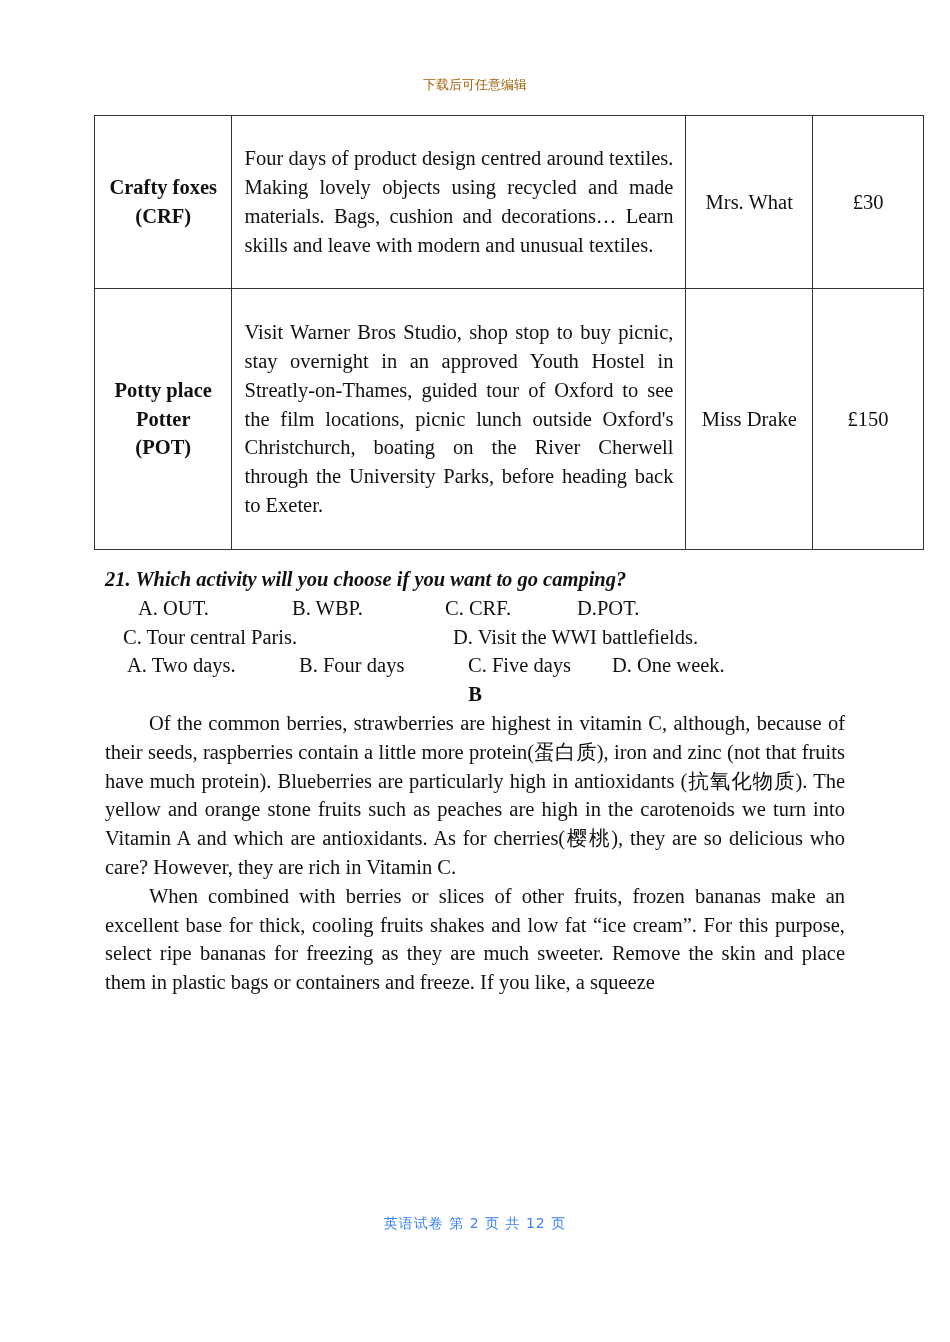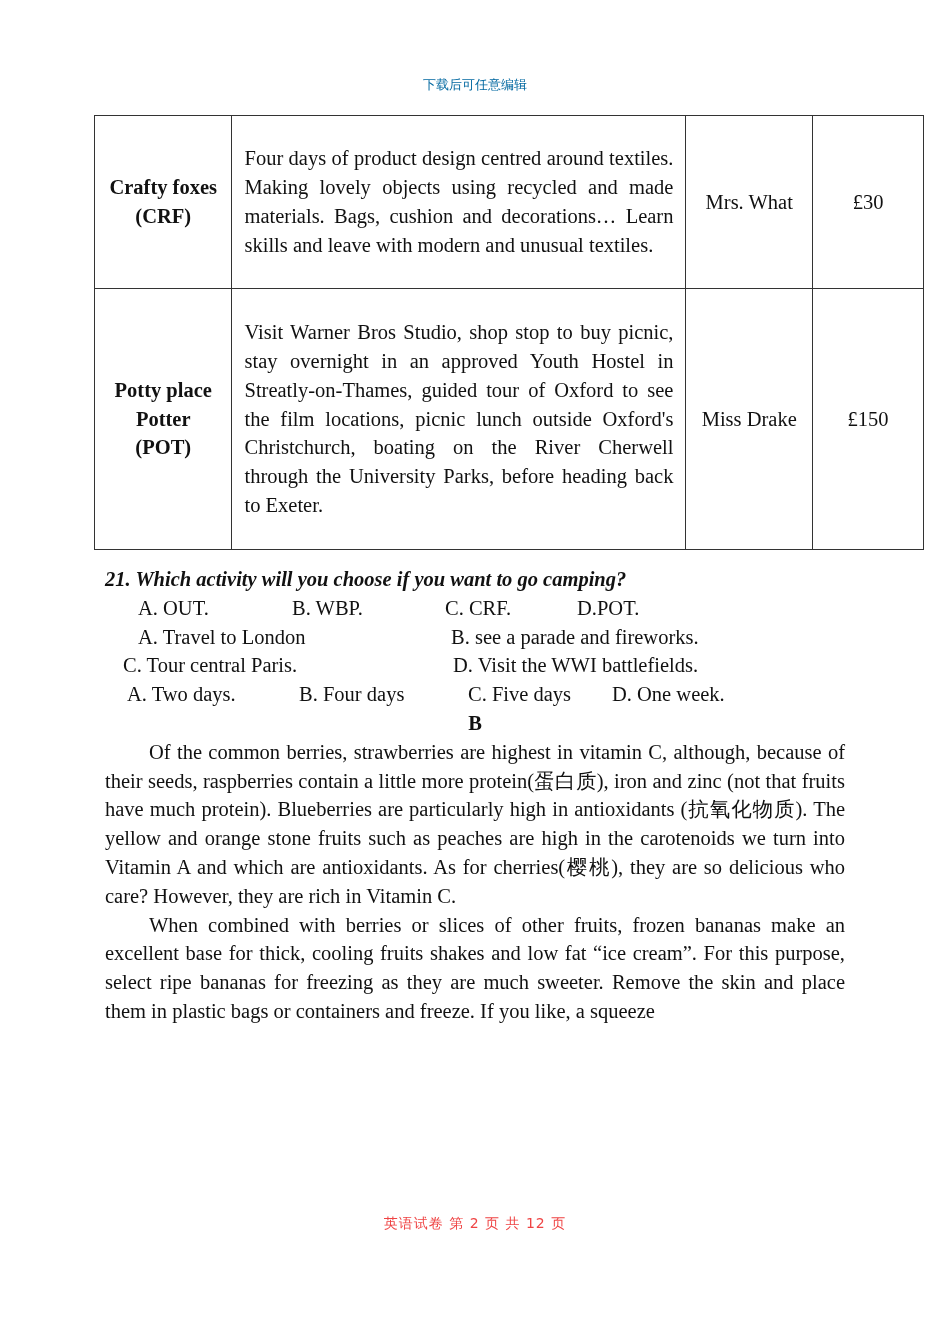--- a/index.html
+++ b/index.html
@@ -1,37 +1,37 @@
 <!DOCTYPE html>
 <html><head>
 <meta charset="utf-8">
 <style>
   html, body { margin: 0; padding: 0; background: #ffffff; }
   body { width: 950px; height: 1342px; position: relative; overflow: hidden;
          font-family: "Liberation Serif", "DejaVu Serif", serif; color: #111; }
   .header { position: absolute; top: 76px; left: 0; width: 950px; text-align: center;
-            font-size: 13px; color: #0369a1; font-family: "DejaVu Sans", sans-serif; }
+            font-size: 13px; color: #a16207; font-family: "DejaVu Sans", sans-serif; }
   table.act { position: absolute; top: 115px; left: 94px; width: 830px; border-collapse: collapse;
               font-size: 20.5px; line-height: 28.8px; }
   table.act td { border: 1.3px solid #333; vertical-align: middle; padding: 0; }
   td.name { width: 140px; text-align: center; font-weight: bold; }
   td.desc { width: 443px; text-align: justify; padding: 0 12px !important; }
   td.teacher { width: 129px; text-align: center; }
   td.price { width: 113px; text-align: center; }
   tr.r1 td { height: 172px; }
   tr.r2 td { height: 260px; }
   .qs { position: absolute; top: 565px; left: 105px; width: 740px; font-size: 20.5px; line-height: 28.8px; }
   .qs .q { margin: 0; font-style: italic; }
   .qs .q.bold { font-weight: bold; }
   .opts { position: relative; height: 28.8px; }
   .opts span { position: absolute; top: 0; white-space: nowrap; }
   .secB { text-align: center; font-weight: bold; }
   .passage p { margin: 0; text-align: justify; text-indent: 44px; }
   .footer { position: absolute; top: 1215px; left: 0; width: 950px; text-align: center;
-            font-size: 14px; color: #ef4444; font-family: "DejaVu Sans", sans-serif; letter-spacing: 1px; }
+            font-size: 14px; color: #3b82f6; font-family: "DejaVu Sans", sans-serif; letter-spacing: 1px; }
 </style>
 </head>
 <body>
 
 <div class="header">下载后可任意编辑</div>
 
 <table class="act">
   <tbody>
       <tr class="r1">
     <td class="name">
@@ -57,24 +57,20 @@
 
 <div class="qs">
   <div class="q bold">21. Which activity will you choose if you want to go camping?</div>
   <div class="opts">
     <span style="left:33px">A. OUT.</span>
     <span style="left:187px">B. WBP.</span>
     <span style="left:340px">C. CRF.</span>
     <span style="left:472px">D.POT.</span>
   </div>
   <div class="opts">
-    <span style="left:33px">A. Travel to London</span>
-    <span style="left:346px">B. see a parade and fireworks.</span>
-  </div>
-  <div class="opts">
     <span style="left:18px">C. Tour central Paris.</span>
     <span style="left:348px">D. Visit the WWI battlefields.</span>
   </div>
   <div class="opts">
     <span style="left:22px">A. Two days.</span>
     <span style="left:194px">B. Four days</span>
     <span style="left:363px">C. Five days</span>
     <span style="left:507px">D. One week.</span>
   </div>
   <div class="secB">B</div>

